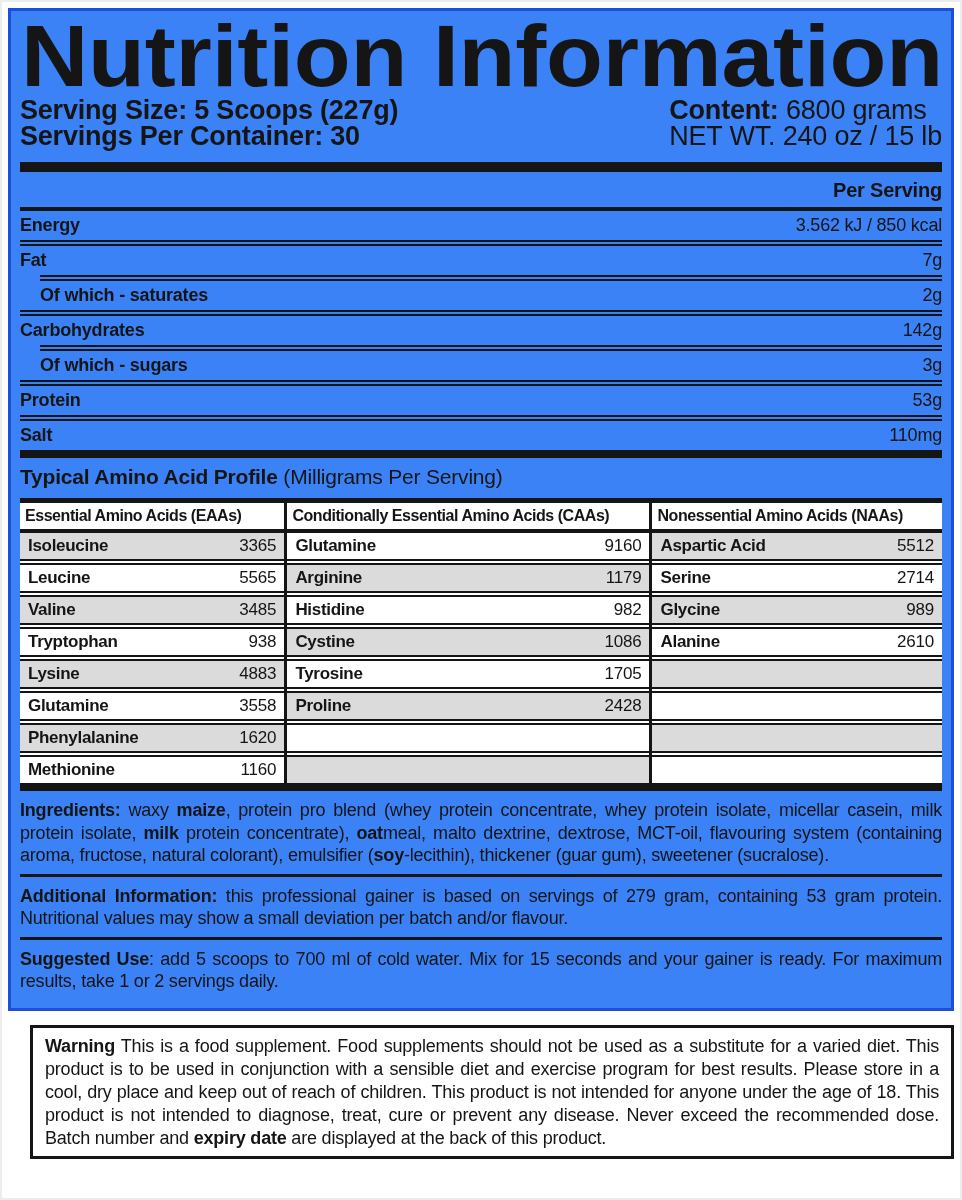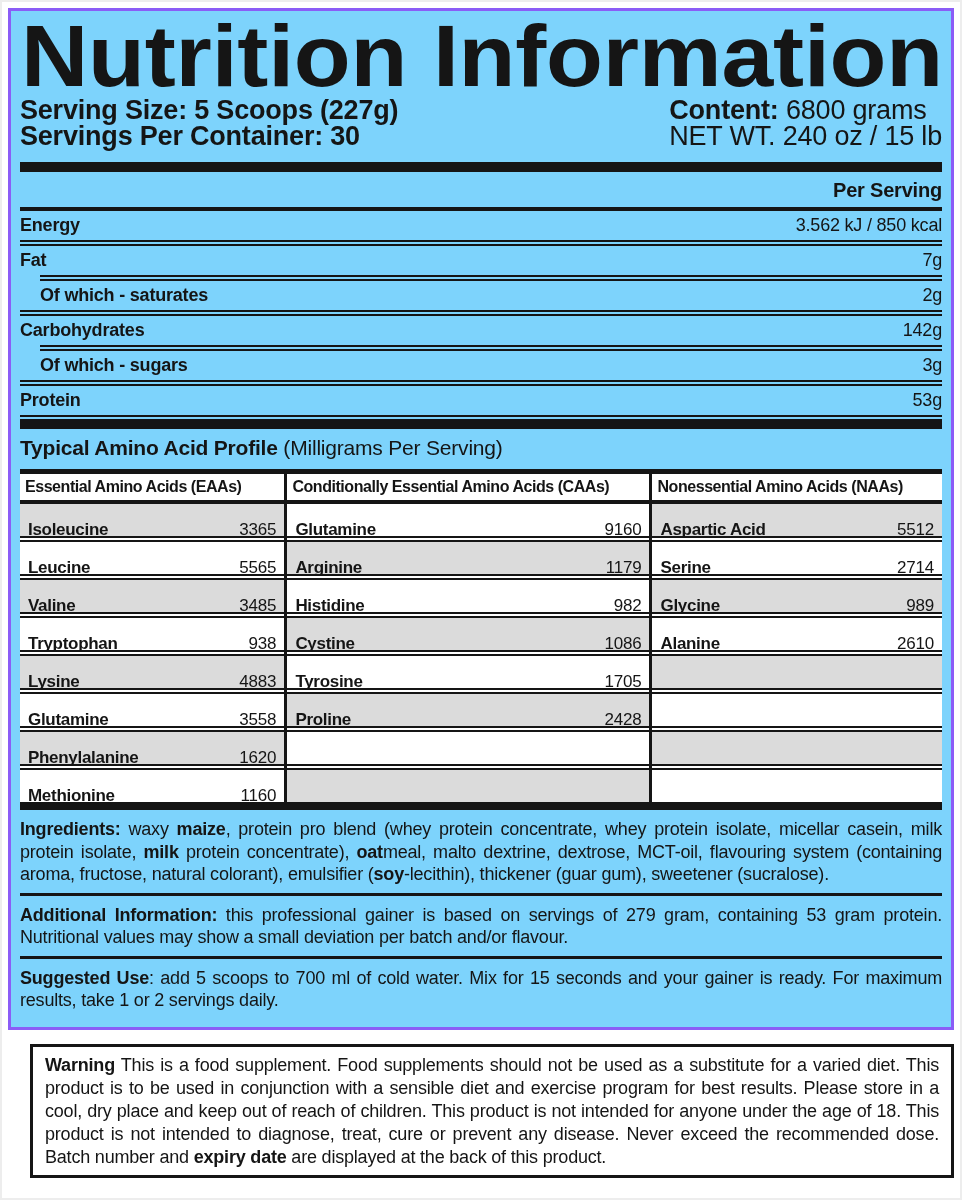--- a/index.html
+++ b/index.html
@@ -7,22 +7,22 @@
   body {
     width: 962px; height: 1200px;
     font-family: "Liberation Sans", "DejaVu Sans", sans-serif;
     color: #151515;
     overflow: hidden;
     letter-spacing: -0.2px;
   }
   .page { width: 962px; height: 1200px; padding: 8px; background: #fff; box-shadow: inset 0 0 0 2px #ededed; }
 
   .main-box {
-    border: 3px solid #8b5cf6;
-    background: #7dd3fc;
+    border: 3px solid #1d4ed8;
+    background: #3b82f6;
     padding: 4px 9px 8px 9px;
   }
   .title-svg { display: block; width: 926px; height: 74px; margin-top: 3px; }
 
   .serving-row { display: flex; justify-content: space-between; margin-top: 5px; }
   .serving-left div, .serving-right div { font-size: 27px; line-height: 26px; }
   .serving-left { font-weight: bold; }
   .serving-right { text-align: left; }
   .b { font-weight: bold; }
 
@@ -51,21 +51,21 @@
   .amino-col { background: #fff; }
   .amino-col-0 { width: 29.0%; border-right: 3px solid #151515; }
   .amino-col-1 { width: 39.6%; border-right: 3px solid #151515; }
   .amino-col-2 { width: 31.4%; }
   .amino-header {
     font-weight: bold; font-size: 16px; letter-spacing: -0.45px;
     height: 30px; display: flex; align-items: center;
     padding: 0 5px; white-space: nowrap;
     border-bottom: 4px solid #151515;
   }
-  .arow { display: flex; justify-content: space-between; height: 26px; padding: 16px 8px; font-size: 17px; }
+  .arow { display: flex; justify-content: space-between; align-items: center; height: 26px; padding: 0 8px; font-size: 17px; }
   .arow .aname { font-weight: bold; letter-spacing: -0.3px; }
   .arow.shaded { background: #dbdbdb; }
 
   .para { font-size: 18px; line-height: 22.5px; text-align: justify; font-weight: normal; }
   .para-block { margin: 8px 0 7px 0; }
   .hr { border-top: 3px solid #151515; margin: 2px 0 0 0; }
 
   .warning-box {
     margin-top: 14px;
     border: 3px solid #151515;
@@ -125,20 +125,24 @@
         <div class="nrow indent">
           <span class="nlabel">Of which - sugars</span>
           <span class="nvalue">3g</span>
         </div>
         <div class="dsep"></div>
         <div class="nrow">
           <span class="nlabel">Protein</span>
           <span class="nvalue">53g</span>
         </div>
         <div class="dsep"></div>
+        <div class="nrow">
+          <span class="nlabel">Salt</span>
+          <span class="nvalue">110mg</span>
+        </div>
       </div>
 
     <div class="bar bar-8"></div>
 
     <div class="amino-title">
       <span class="b">Typical Amino Acid Profile</span><span class="note"> (Milligrams Per Serving)</span>
     </div>
 
     <div id="amino-table" class="amino-table">
         <div class="amino-col amino-col-0">

